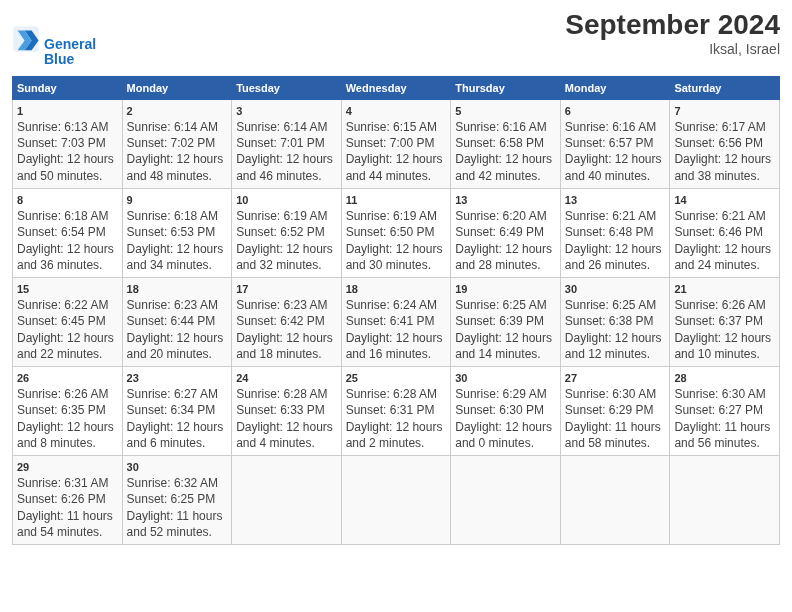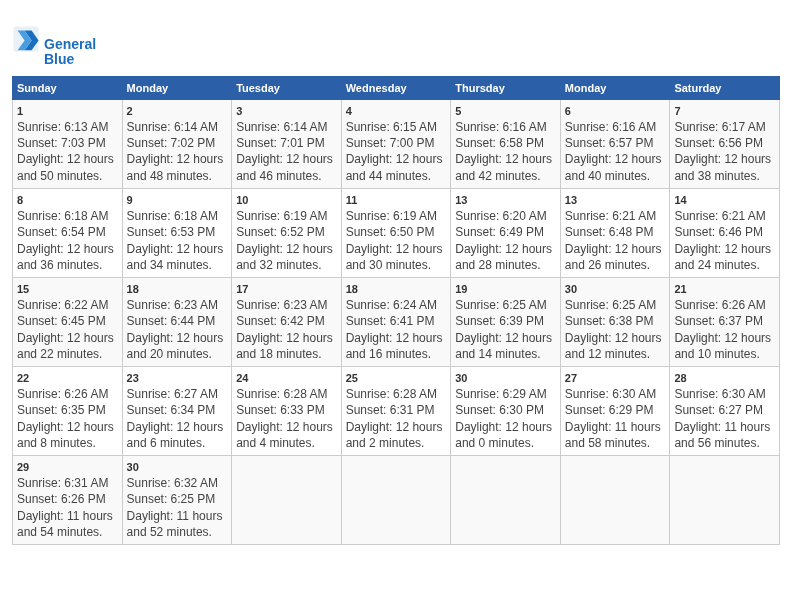--- a/index.html
+++ b/index.html
@@ -106,20 +106,24 @@
       <svg class="logo-icon" viewBox="0 0 40 40" width="40" height="40">
         <rect x="2" y="2" width="36" height="36" rx="4" fill="#1a6ebf" opacity="0.1"></rect>
         <polygon points="28,8 38,22 28,36 18,36 28,22 18,8" fill="#1a6ebf"></polygon>
         <polygon points="18,8 28,22 18,36 8,36 18,22 8,8" fill="#4a9ee0"></polygon>
       </svg>
       <div class="logo-text">
         <div><span>General</span></div>
         <div><span>Blue</span></div>
       </div>
     </div>
+    <div class="title-block">
+      <h1>September 2024</h1>
+      <h2>Iksal, Israel</h2>
+    </div>
   </div>
 
   <table>
     <thead>
       <tr>
         <th>Sunday</th>
         <th>Monday</th>
         <th>Tuesday</th>
         <th>Wednesday</th>
         <th>Thursday</th>
@@ -149,21 +153,21 @@
         <tr>
           <td><span class="day-num">15</span><span class="cell-text">Sunrise: 6:22 AM<br>Sunset: 6:45 PM<br>Daylight: 12 hours<br>and 22 minutes.</span></td>
           <td><span class="day-num">18</span><span class="cell-text">Sunrise: 6:23 AM<br>Sunset: 6:44 PM<br>Daylight: 12 hours<br>and 20 minutes.</span></td>
           <td><span class="day-num">17</span><span class="cell-text">Sunrise: 6:23 AM<br>Sunset: 6:42 PM<br>Daylight: 12 hours<br>and 18 minutes.</span></td>
           <td><span class="day-num">18</span><span class="cell-text">Sunrise: 6:24 AM<br>Sunset: 6:41 PM<br>Daylight: 12 hours<br>and 16 minutes.</span></td>
           <td><span class="day-num">19</span><span class="cell-text">Sunrise: 6:25 AM<br>Sunset: 6:39 PM<br>Daylight: 12 hours<br>and 14 minutes.</span></td>
           <td><span class="day-num">30</span><span class="cell-text">Sunrise: 6:25 AM<br>Sunset: 6:38 PM<br>Daylight: 12 hours<br>and 12 minutes.</span></td>
           <td><span class="day-num">21</span><span class="cell-text">Sunrise: 6:26 AM<br>Sunset: 6:37 PM<br>Daylight: 12 hours<br>and 10 minutes.</span></td>
         </tr>
         <tr>
-          <td><span class="day-num">22</span><span class="cell-text">Sunrise: 6:26 AM<br>Sunset: 6:35 PM<br>Daylight: 12 hours<br>and 8 minutes.</span></td>
+          <td><span class="day-num">26</span><span class="cell-text">Sunrise: 6:26 AM<br>Sunset: 6:35 PM<br>Daylight: 12 hours<br>and 8 minutes.</span></td>
           <td><span class="day-num">23</span><span class="cell-text">Sunrise: 6:27 AM<br>Sunset: 6:34 PM<br>Daylight: 12 hours<br>and 6 minutes.</span></td>
           <td><span class="day-num">24</span><span class="cell-text">Sunrise: 6:28 AM<br>Sunset: 6:33 PM<br>Daylight: 12 hours<br>and 4 minutes.</span></td>
           <td><span class="day-num">25</span><span class="cell-text">Sunrise: 6:28 AM<br>Sunset: 6:31 PM<br>Daylight: 12 hours<br>and 2 minutes.</span></td>
           <td><span class="day-num">30</span><span class="cell-text">Sunrise: 6:29 AM<br>Sunset: 6:30 PM<br>Daylight: 12 hours<br>and 0 minutes.</span></td>
           <td><span class="day-num">27</span><span class="cell-text">Sunrise: 6:30 AM<br>Sunset: 6:29 PM<br>Daylight: 11 hours<br>and 58 minutes.</span></td>
           <td><span class="day-num">28</span><span class="cell-text">Sunrise: 6:30 AM<br>Sunset: 6:27 PM<br>Daylight: 11 hours<br>and 56 minutes.</span></td>
         </tr>
         <tr>
           <td><span class="day-num">29</span><span class="cell-text">Sunrise: 6:31 AM<br>Sunset: 6:26 PM<br>Daylight: 11 hours<br>and 54 minutes.</span></td>
           <td><span class="day-num">30</span><span class="cell-text">Sunrise: 6:32 AM<br>Sunset: 6:25 PM<br>Daylight: 11 hours<br>and 52 minutes.</span></td>

